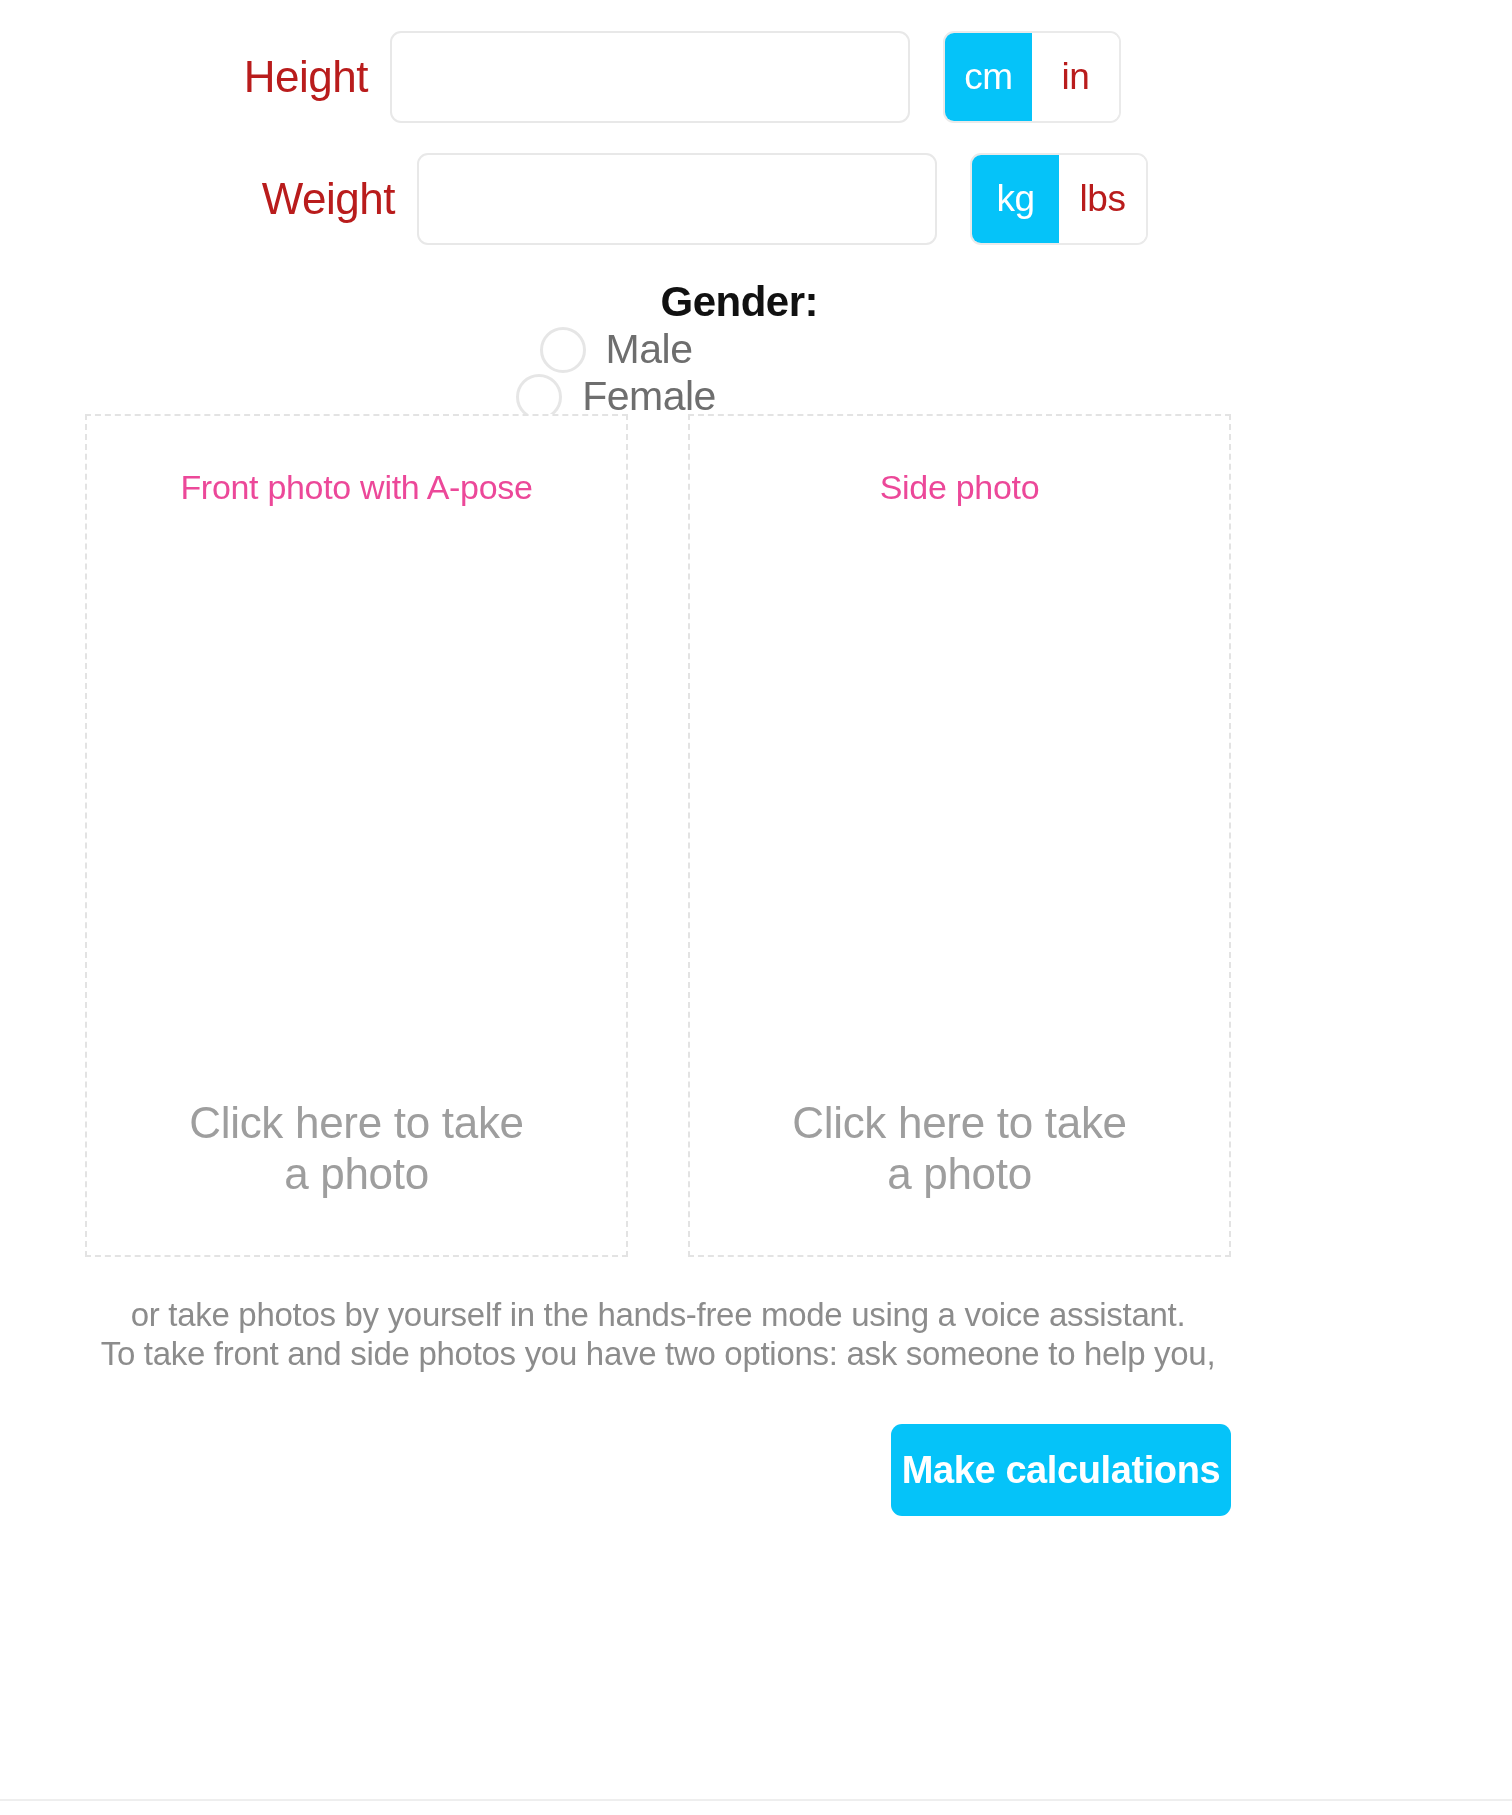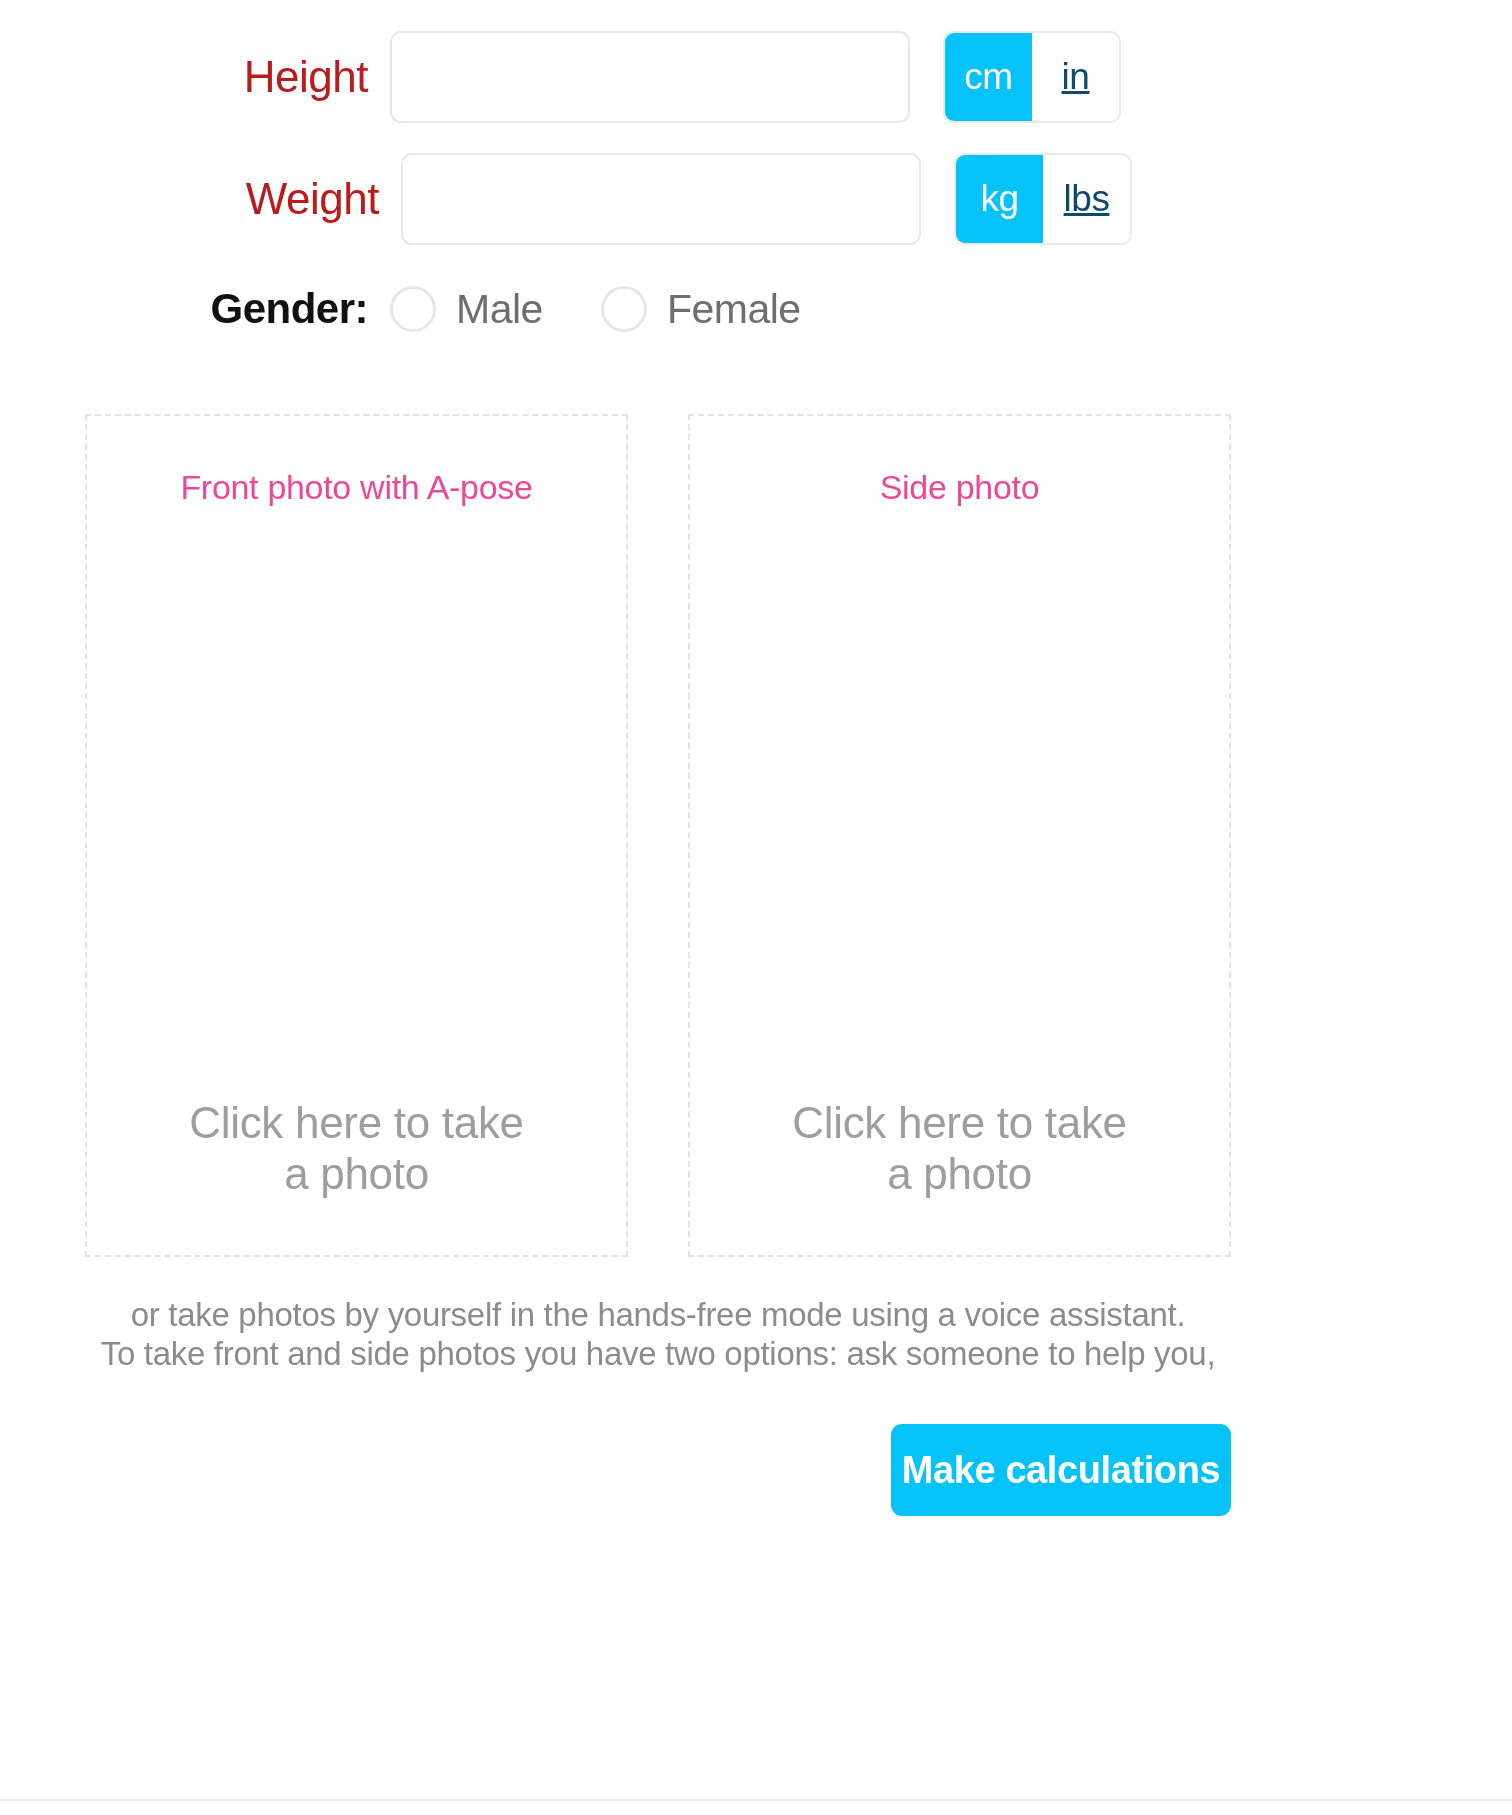--- a/index.html
+++ b/index.html
@@ -24,21 +24,21 @@
   }
 
   
   .field-row {
     position: absolute;
     display: flex;
     align-items: center;
     height: 92px;
   }
   #row-height { left: 0; top: 31px; width: 1290px; }
-  #row-weight { left: 0; top: 153px; width: 1290px; padding-left: 11px; }
+  #row-weight { left: 16px; top: 153px; width: 1290px; padding-left: 11px; }
 
   .field-label {
     width: 390px;
     text-align: right;
     padding-right: 22px;
     font-size: 44px;
     color: #b91c1c;
     font-weight: 400;
     letter-spacing: -0.5px;
     line-height: 1;
@@ -77,33 +77,33 @@
     letter-spacing: -0.5px;
     cursor: pointer;
     user-select: none;
   }
   .unit-seg.active {
     background: #05c3f9;
     color: #ffffff;
   }
   .unit-seg.inactive {
     background: #ffffff;
-    color: #0c4a6e;
-    text-decoration: underline;
+    color: #b91c1c;
   }
 
   
   #row-gender {
     position: absolute;
     left: 0;
     top: 278px;
     width: 1290px;
     height: 62px;
     display: flex;
     align-items: center;
+    flex-direction: column;
   }
   .gender-label {
     width: 390px;
     text-align: right;
     padding-right: 22px;
     font-size: 42px;
     font-weight: 700;
     color: #111111;
     letter-spacing: -0.5px;
   }

